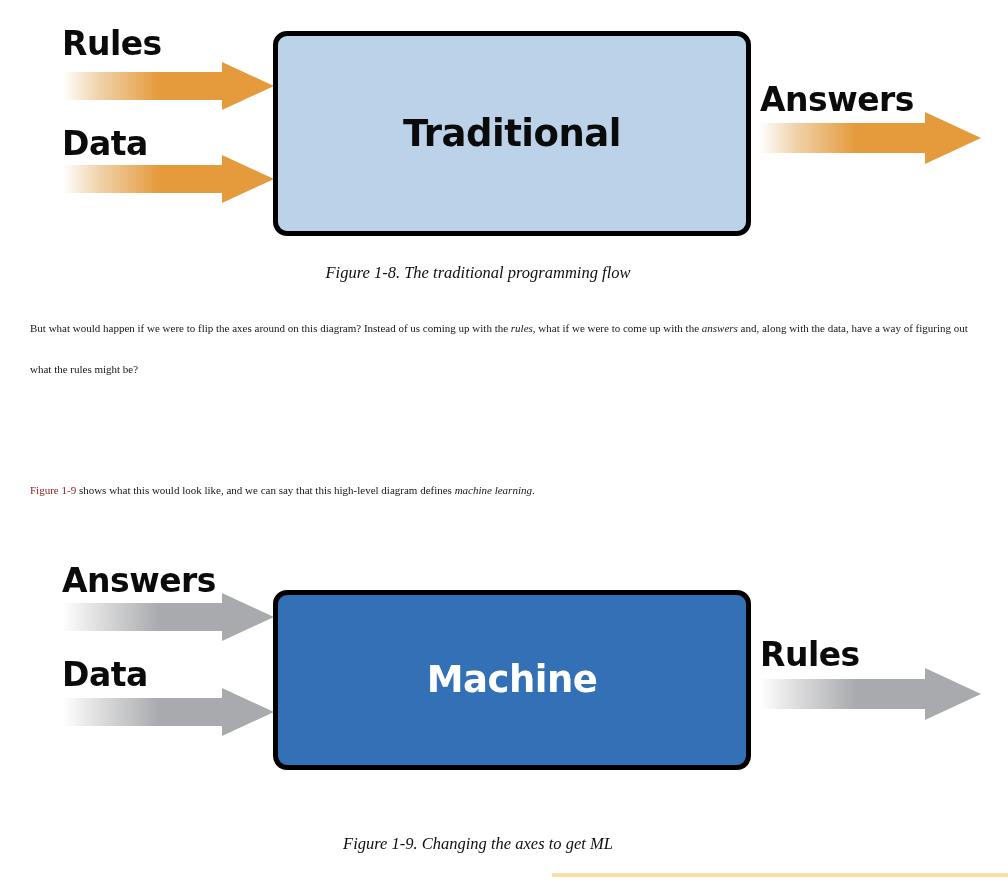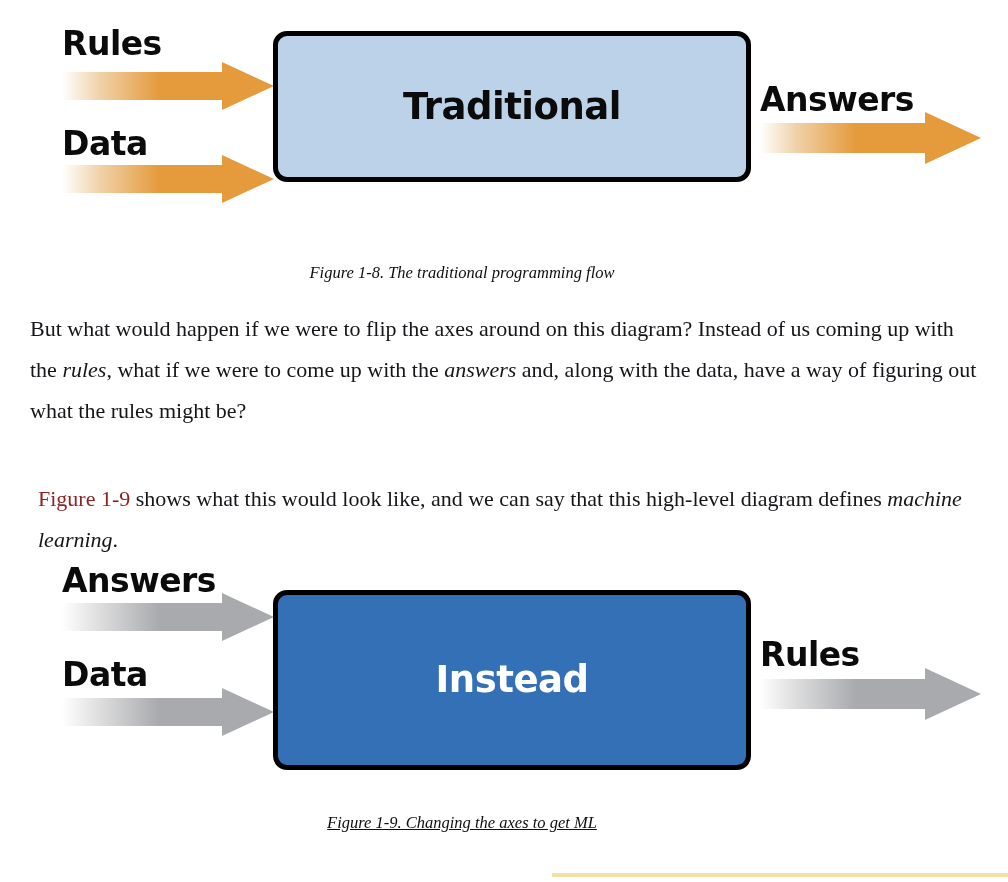--- a/index.html
+++ b/index.html
@@ -82,29 +82,30 @@
 
   
   .figure-caption {
     position: absolute;
     width: 924px;
     text-align: center;
     font-family: "Liberation Serif", "DejaVu Serif", serif;
     font-style: italic;
     font-size: 16.5px;
     color: #0f0f0f;
+    margin-left: 16px;
   }
 
   
   .prose {
     position: absolute;
     left: 30px;
     width: 950px;
     font-family: "Liberation Serif", "DejaVu Serif", serif;
-    font-size: 22px;
+    font-size: 11px;
     line-height: 41px;
     color: #16161a;
     text-align: left;
   }
   .prose em { font-style: italic; }
   .xref {
     color: #8c2422;
     font-style: normal;
   }
 
@@ -125,70 +126,70 @@
       <div class="head" style="left:160px; border-width:24px 0 24px 52px; border-left-color:#e59a3b;"></div>
     </div>
     <div class="arrow-label" style="left:62px; top:27px; font-size:33px;">Rules</div>
 
     <div class="arrow" style="left:62px; top:155px; width:212px; height:48px;">
       <div class="shaft" style="width:168px; height:28px; background:linear-gradient(to right,#ffffff 0%,#f0d3ab 22%,#e59a3b 58%,#e59a3b 100%);"></div>
       <div class="head" style="left:160px; border-width:24px 0 24px 52px; border-left-color:#e59a3b;"></div>
     </div>
     <div class="arrow-label" style="left:62px; top:127px; font-size:33px;">Data</div>
 
-    <div class="process-box" style="left:273px; top:31px; width:478px; height:151px; background:#bcd2e8; color:#0b0b0b; font-size:37px;">
+    <div class="process-box" style="left:273px; top:31px; width:478px; height:205px; background:#bcd2e8; color:#0b0b0b; font-size:37px;">
       <div>
         <span class="box-line">Traditional</span>
       </div>
     </div>
 
     <div class="arrow" style="left:760px; top:112px; width:225px; height:52px;">
       <div class="shaft" style="width:175px; height:30px; background:linear-gradient(to right,#ffffff 0%,#f0d3ab 20%,#e59a3b 55%,#e59a3b 100%);"></div>
       <div class="head" style="left:165px; border-width:26px 0 26px 56px; border-left-color:#e59a3b;"></div>
     </div>
     <div class="arrow-label" style="left:760px; top:83px; font-size:33px;">Answers</div>
 
   </div>
 
   <div class="figure-caption" style="top:263px;">Figure 1-8. The traditional programming flow</div>
 </div>
 
 <p class="prose" style="top:308px; margin:0;">
   <span>But what would happen if we were to flip the axes around on this diagram? Instead of us coming up with the </span><em>rules</em><span>, what if we were to come up with the </span><em>answers</em><span> and, along with the data, have a way of figuring out what the rules might be?</span>
 </p>
 
-<p class="prose" style="top:470px; margin:8px;">
+<p class="prose" style="top:470px; margin:0;">
   <a class="xref" href="#" style="text-decoration:none;">Figure 1-9</a><span> shows what this would look like, and we can say that this high-level diagram defines </span><em>machine learning</em><span>.</span>
 </p>
 
 <div class="figure-block" style="top:570px;">
   <div class="diagram" style="height:245px;">
 
     <div class="arrow" style="left:62px; top:23px; width:212px; height:48px;">
       <div class="shaft" style="width:168px; height:28px; background:linear-gradient(to right,#ffffff 0%,#dededf 22%,#a8aaad 58%,#a8aaad 100%);"></div>
       <div class="head" style="left:160px; border-width:24px 0 24px 52px; border-left-color:#a8aaad;"></div>
     </div>
     <div class="arrow-label" style="left:62px; top:-6px; font-size:33px;">Answers</div>
 
     <div class="arrow" style="left:62px; top:118px; width:212px; height:48px;">
       <div class="shaft" style="width:168px; height:28px; background:linear-gradient(to right,#ffffff 0%,#dededf 22%,#a8aaad 58%,#a8aaad 100%);"></div>
       <div class="head" style="left:160px; border-width:24px 0 24px 52px; border-left-color:#a8aaad;"></div>
     </div>
     <div class="arrow-label" style="left:62px; top:88px; font-size:33px;">Data</div>
 
     <div class="process-box" style="left:273px; top:20px; width:478px; height:180px; background:#3370b5; color:#ffffff; font-size:37px;">
       <div>
-        <span class="box-line">Instead</span>
+        <span class="box-line">Machine</span>
       </div>
     </div>
 
     <div class="arrow" style="left:760px; top:98px; width:225px; height:52px;">
       <div class="shaft" style="width:175px; height:30px; background:linear-gradient(to right,#ffffff 0%,#dededf 20%,#a8aaad 55%,#a8aaad 100%);"></div>
       <div class="head" style="left:165px; border-width:26px 0 26px 56px; border-left-color:#a8aaad;"></div>
     </div>
     <div class="arrow-label" style="left:760px; top:68px; font-size:33px;">Rules</div>
 
   </div>
 
-  <div class="figure-caption" style="top:243px;text-decoration:underline;">Figure 1-9. Changing the axes to get ML</div>
+  <div class="figure-caption" style="top:264px;">Figure 1-9. Changing the axes to get ML</div>
 </div>
 
 <div class="note-edge" style="left:552px; top:873px; width:456px; height:4px;"></div>
 
 </body></html>

